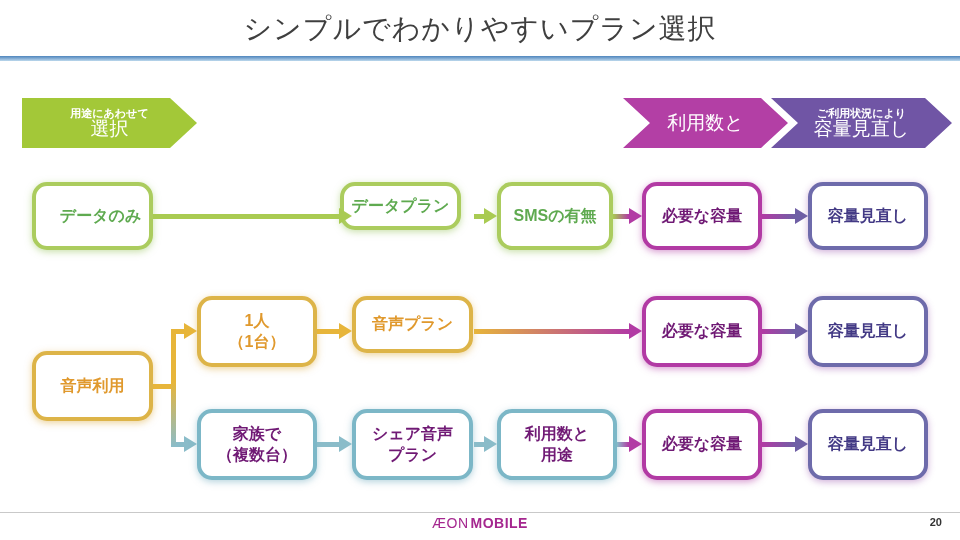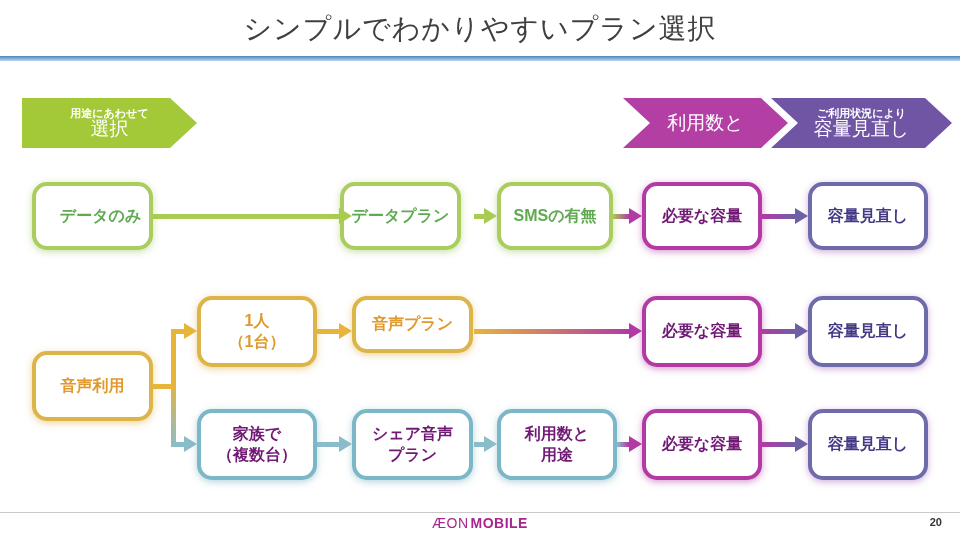--- a/index.html
+++ b/index.html
@@ -77,21 +77,21 @@
   </div>
   <div class="chev chev-mid c-magenta" style="left:623px;width:165px;">
     <span class="chev-main">利用数と</span>
   </div>
   <div class="chev chev-mid c-purple" style="left:771px;width:181px;">
     <span class="chev-sub">ご利用状況により</span>
     <span class="chev-main">容量見直し</span>
   </div>
 
   <div class="box b-green" style="left:32px;top:182px;width:121px;height:68px;padding-left:16px;">データのみ</div>
-  <div class="box b-green" style="left:340px;top:182px;width:121px;height:68px;">データプラン</div>
+  <div class="box b-green" style="left:340px;top:182px;width:121px;height:48px;">データプラン</div>
   <div class="box b-green" style="left:497px;top:182px;width:116px;height:68px;">SMSの有無</div>
   <div class="box b-magenta" style="left:642px;top:182px;width:120px;height:68px;">必要な容量</div>
   <div class="box b-purple" style="left:808px;top:182px;width:120px;height:68px;">容量見直し</div>
 
   <div class="arrow" style="left:153px;top:208px;width:199px;">
       <div class="shaft s-green"></div>
       <div class="head h-green"></div>
     </div>
   <div class="arrow" style="left:474px;top:208px;width:23px;">
       <div class="shaft s-green"></div>

